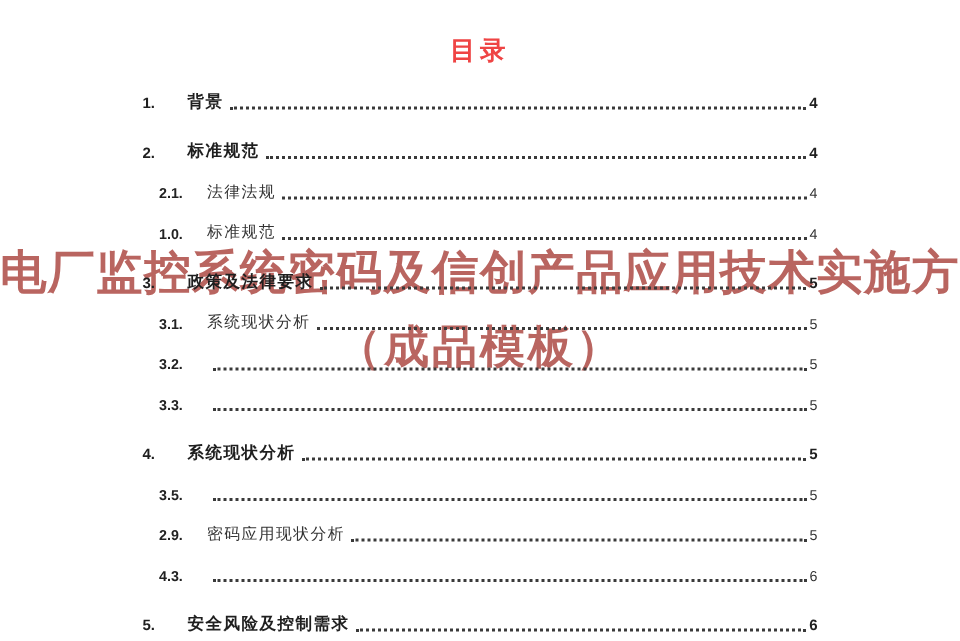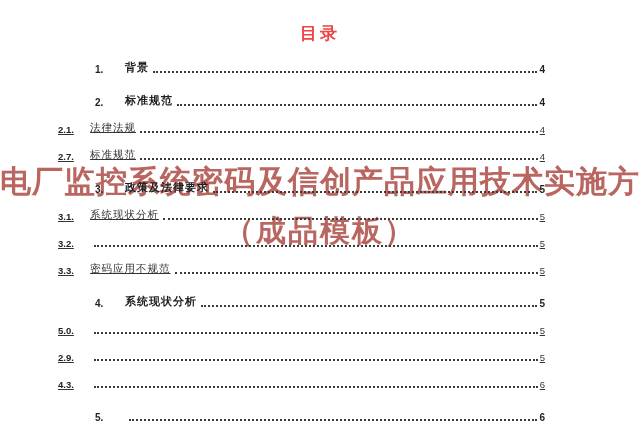--- a/index.html
+++ b/index.html
@@ -31,21 +31,21 @@
     z-index: 2;
   }
   .toc-row {
     display: flex;
     align-items: flex-end;
     height: 13px;
     padding-right: 95px;
     color: #1f1f1f;
   }
   .toc-row.lv1 { margin-top: 20px; padding-left: 95px; font-weight: bold; font-size: 11px; }
-  .toc-row.lv2 { margin-top: 14px; padding-left: 58px; font-weight: normal; font-size: 10.5px; color: #343434; text-decoration: underline; }
+  .toc-row.lv2 { margin-top: 14px; padding-left: 106px; font-weight: normal; font-size: 10.5px; color: #343434; }
   .toc-row.lv1 .toc-num { width: 30px; flex: 0 0 30px; font-size: 10px; }
   .toc-row.lv2 .toc-num { width: 32px; flex: 0 0 32px; font-size: 9.5px; font-weight: bold; color: #222; }
   .toc-label { white-space: nowrap; letter-spacing: 1px; }
   .leader {
     flex: 1 1 auto;
     border-bottom: 2px dotted #3a3a3a;
     margin: 0 2px 2px 4px;
     min-width: 10px;
   }
   .toc-page { font-size: 10px; flex: 0 0 auto; }
@@ -87,21 +87,21 @@
         <span class="leader"></span>
         <span class="toc-page">4</span>
       </div>
       <div class="toc-row lv2">
         <span class="toc-num">2.1.</span>
         <span class="toc-label">法律法规</span>
         <span class="leader"></span>
         <span class="toc-page">4</span>
       </div>
       <div class="toc-row lv2">
-        <span class="toc-num">2.7.</span>
+        <span class="toc-num">1.0.</span>
         <span class="toc-label">标准规范</span>
         <span class="leader"></span>
         <span class="toc-page">4</span>
       </div>
       <div class="toc-row lv1">
         <span class="toc-num">3.</span>
         <span class="toc-label">政策及法律要求</span>
         <span class="leader"></span>
         <span class="toc-page">5</span>
       </div>
@@ -111,45 +111,46 @@
         <span class="leader"></span>
         <span class="toc-page">5</span>
       </div>
       <div class="toc-row lv2">
         <span class="toc-num">3.2.</span>
         <span class="leader"></span>
         <span class="toc-page">5</span>
       </div>
       <div class="toc-row lv2">
         <span class="toc-num">3.3.</span>
-        <span class="toc-label">密码应用不规范</span>
         <span class="leader"></span>
         <span class="toc-page">5</span>
       </div>
       <div class="toc-row lv1">
         <span class="toc-num">4.</span>
         <span class="toc-label">系统现状分析</span>
         <span class="leader"></span>
         <span class="toc-page">5</span>
       </div>
       <div class="toc-row lv2">
-        <span class="toc-num">5.0.</span>
+        <span class="toc-num">3.5.</span>
         <span class="leader"></span>
         <span class="toc-page">5</span>
       </div>
       <div class="toc-row lv2">
         <span class="toc-num">2.9.</span>
+        <span class="toc-label">密码应用现状分析</span>
         <span class="leader"></span>
         <span class="toc-page">5</span>
       </div>
       <div class="toc-row lv2">
         <span class="toc-num">4.3.</span>
         <span class="leader"></span>
         <span class="toc-page">6</span>
       </div>
       <div class="toc-row lv1">
         <span class="toc-num">5.</span>
+        <span class="toc-label">安全风险及控制需求</span>
         <span class="leader"></span>
         <span class="toc-page">6</span>
       </div>
     </div>
 
 </div>
 
 </body></html>

